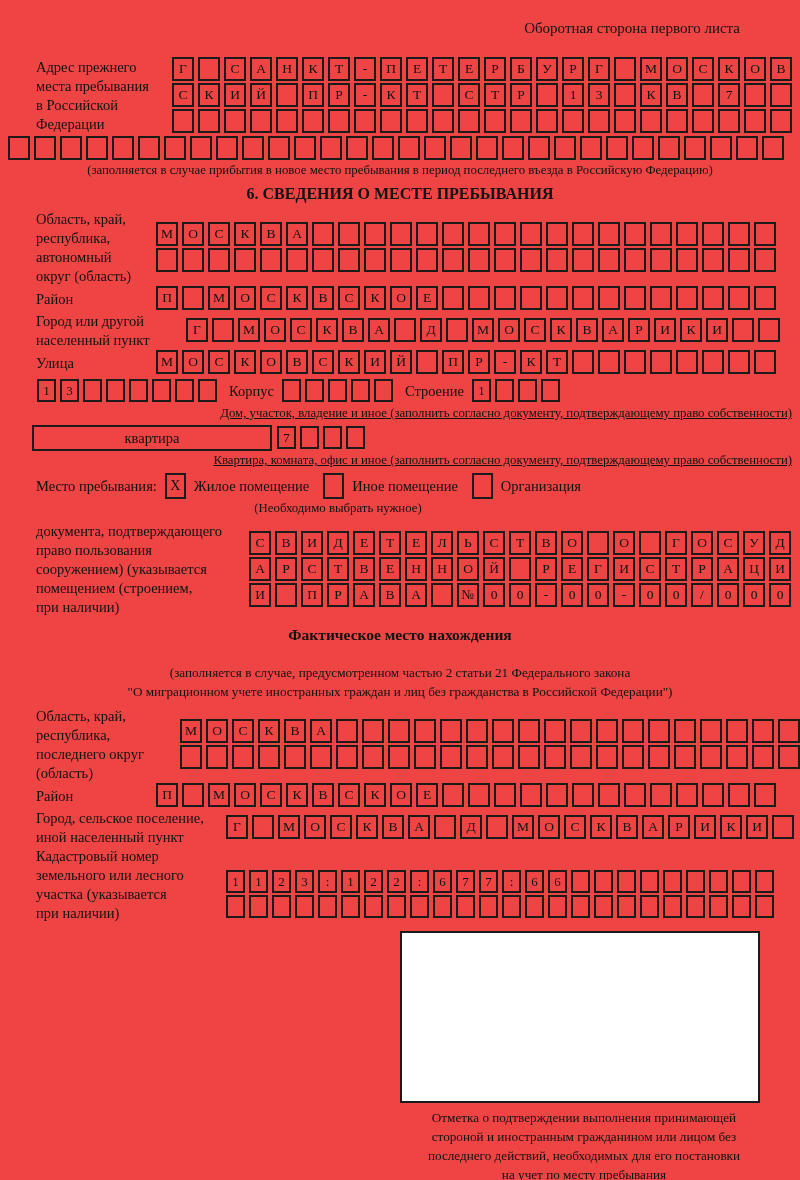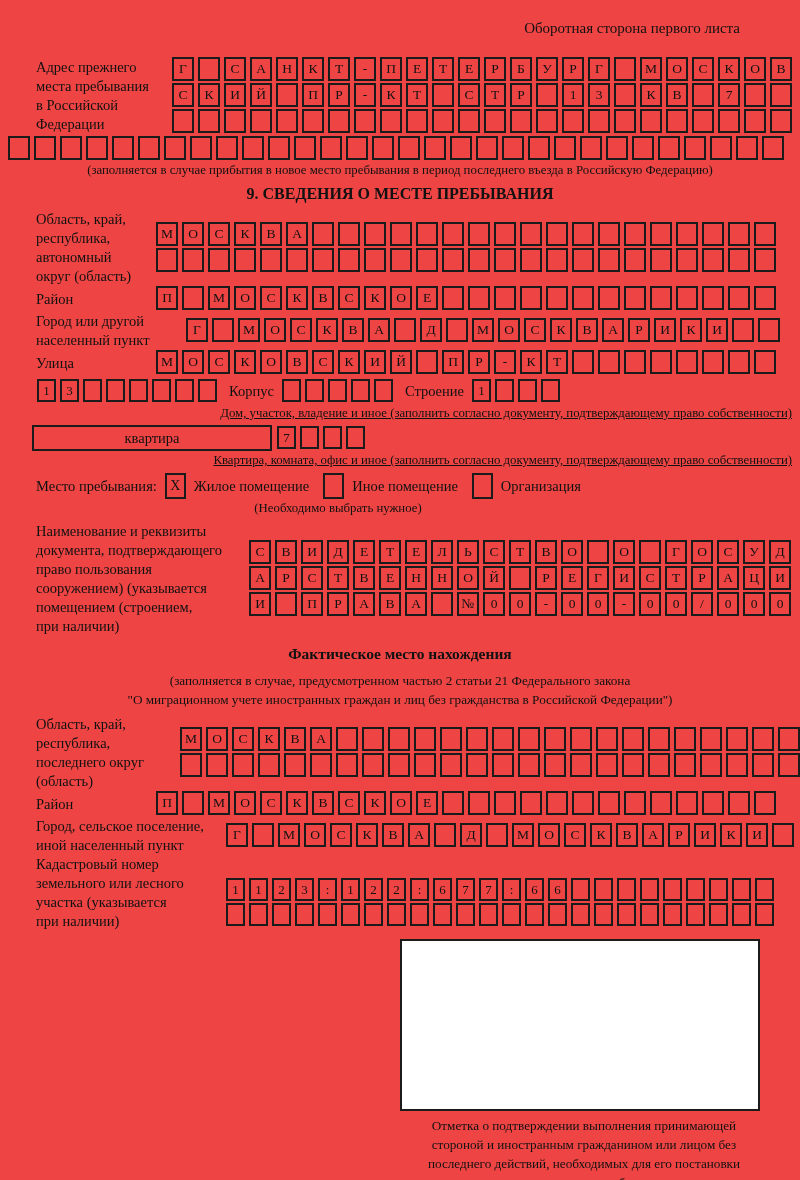--- a/index.html
+++ b/index.html
@@ -28,21 +28,21 @@
     font-size:13.5px; line-height:1;
   }
   .cells-sm .cell{width:19px; height:23px; font-size:13px;}
   .w164{width:164px;} .w148{width:148px;} .w172{width:172px;}
   .w178{width:178px;} .w218{width:218px;} .w241{width:241px;}
   .addr-block{margin-top:20px;}
   .fullrow{margin-top:1px;}
   .form-note{font-size:12.8px; text-align:center; margin:3px 0 4px;}
   .form-note.left{text-align:right; padding-left:28px; margin:2px 0 4px;text-decoration:underline;}
   .sec-title{text-align:center; font-weight:bold; font-size:16px; margin:7px 0 7px;}
-  .sub-title{text-align:center; font-weight:bold; font-size:15.5px; margin:9px 0 8px;}
+  .sub-title{text-align:center; font-weight:bold; font-size:15.5px; margin:9px 0 19px;}
   .note-lines div{text-align:center; font-size:13.2px; line-height:19px;}
   .mt6{margin-top:6px;}
   .house-row{display:flex; align-items:center; margin:3px 0 2px 24px;}
   .wide-box{
     box-sizing:border-box; border:2px solid #1b1b1b; height:26px;
     display:flex; align-items:center; justify-content:center;
     font-size:14.5px; flex:0 0 auto;
   }
   .hw170{width:170px;} .hw202{width:240px;}
   .inline-label{font-size:14.5px; margin:0 8px 0 12px; flex:0 0 auto;}
@@ -187,21 +187,21 @@
       <div class="cell"></div>
       <div class="cell"></div>
       <div class="cell"></div>
       <div class="cell"></div>
       <div class="cell"></div>
       <div class="cell"></div>
       <div class="cell"></div>
     </div>
   <div class="form-note">(заполняется в случае прибытия в новое место пребывания в период последнего въезда в Российскую Федерацию)</div>
 
-  <div class="sec-title">9. СВЕДЕНИЯ О МЕСТЕ ПРЕБЫВАНИЯ</div>
+  <div class="sec-title">6. СВЕДЕНИЯ О МЕСТЕ ПРЕБЫВАНИЯ</div>
 
   <div class="frow">
     <div class="flabel w148">
         <div>Область, край,</div>
         <div>республика,</div>
         <div>автономный</div>
         <div>округ (область)</div>
       </div>
     <div class="cellcol">
       <div class="cells">
@@ -397,21 +397,20 @@
     <span class="opt-label">Жилое помещение</span>
     <span class="chkbox"></span>
     <span class="opt-label">Иное помещение</span>
     <span class="chkbox"></span>
     <span class="opt-label">Организация</span>
   </div>
   <div class="choice-note">(Необходимо выбрать нужное)</div>
 
   <div class="frow doc-block">
     <div class="flabel w241">
-        <div>Наименование и реквизиты</div>
         <div>документа, подтверждающего</div>
         <div>право пользования</div>
         <div>сооружением) (указывается</div>
         <div>помещением (строением,</div>
         <div>при наличии)</div>
       </div>
     <div class="cellcol">
       <div class="cells">
           <div class="cell">С</div>
           <div class="cell">В</div>

